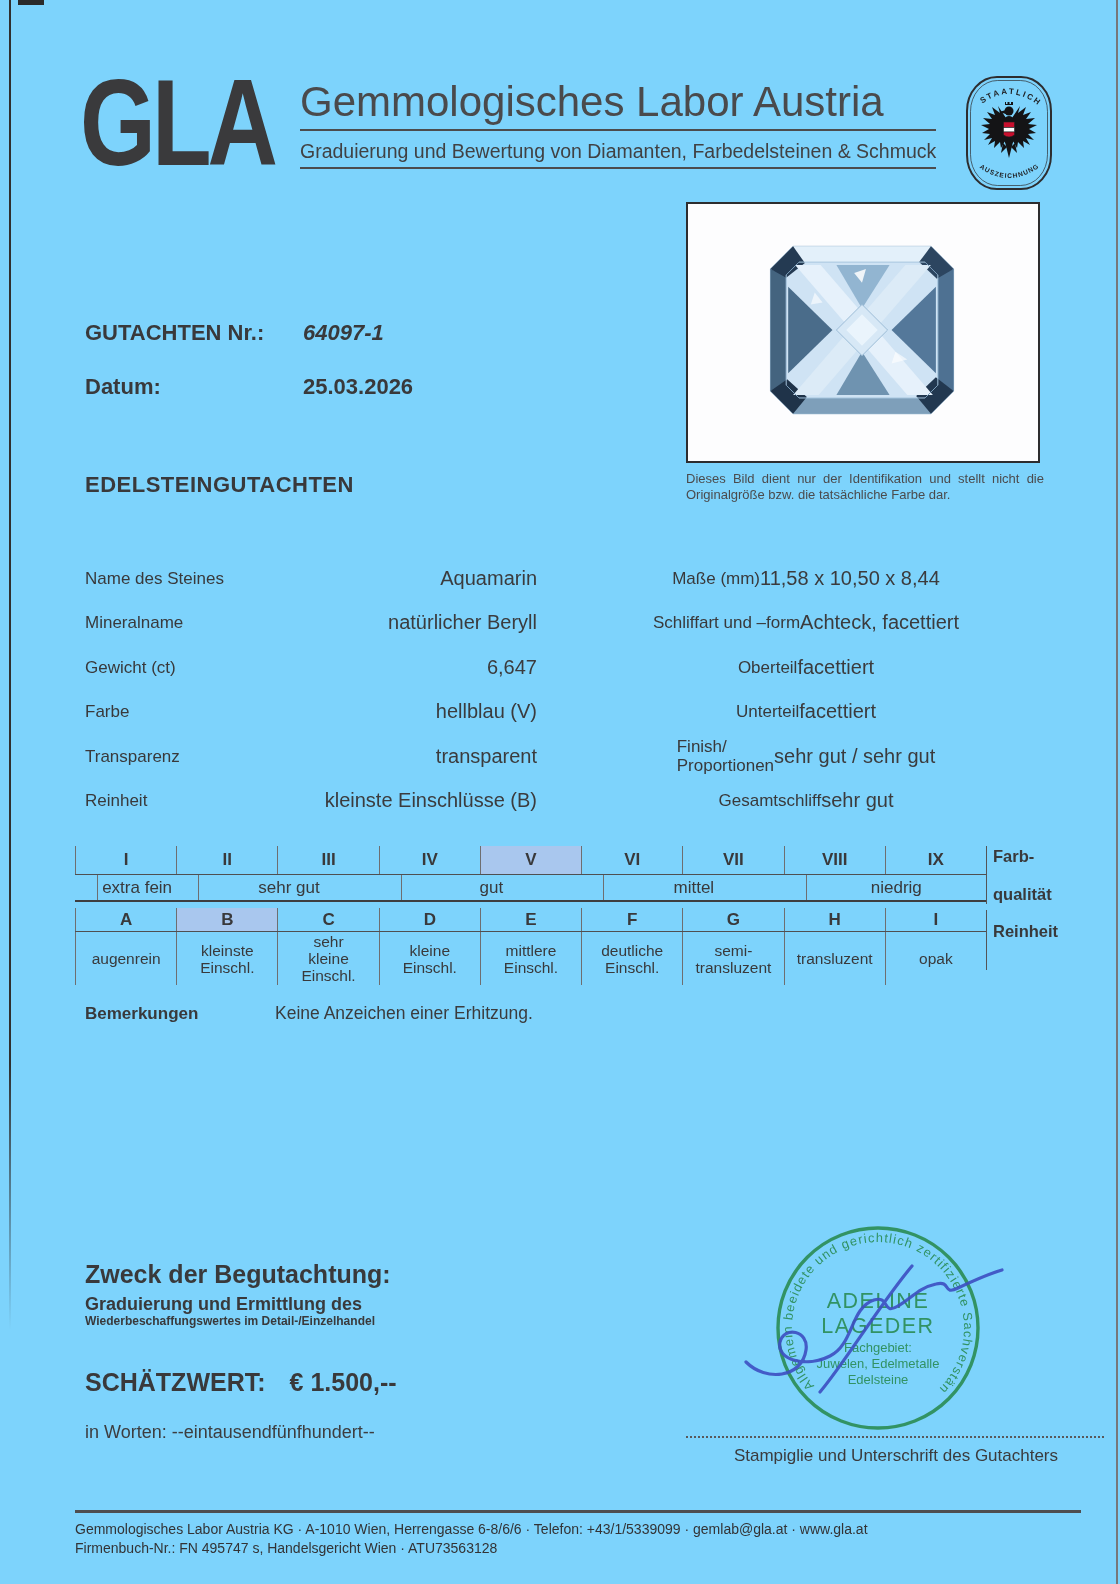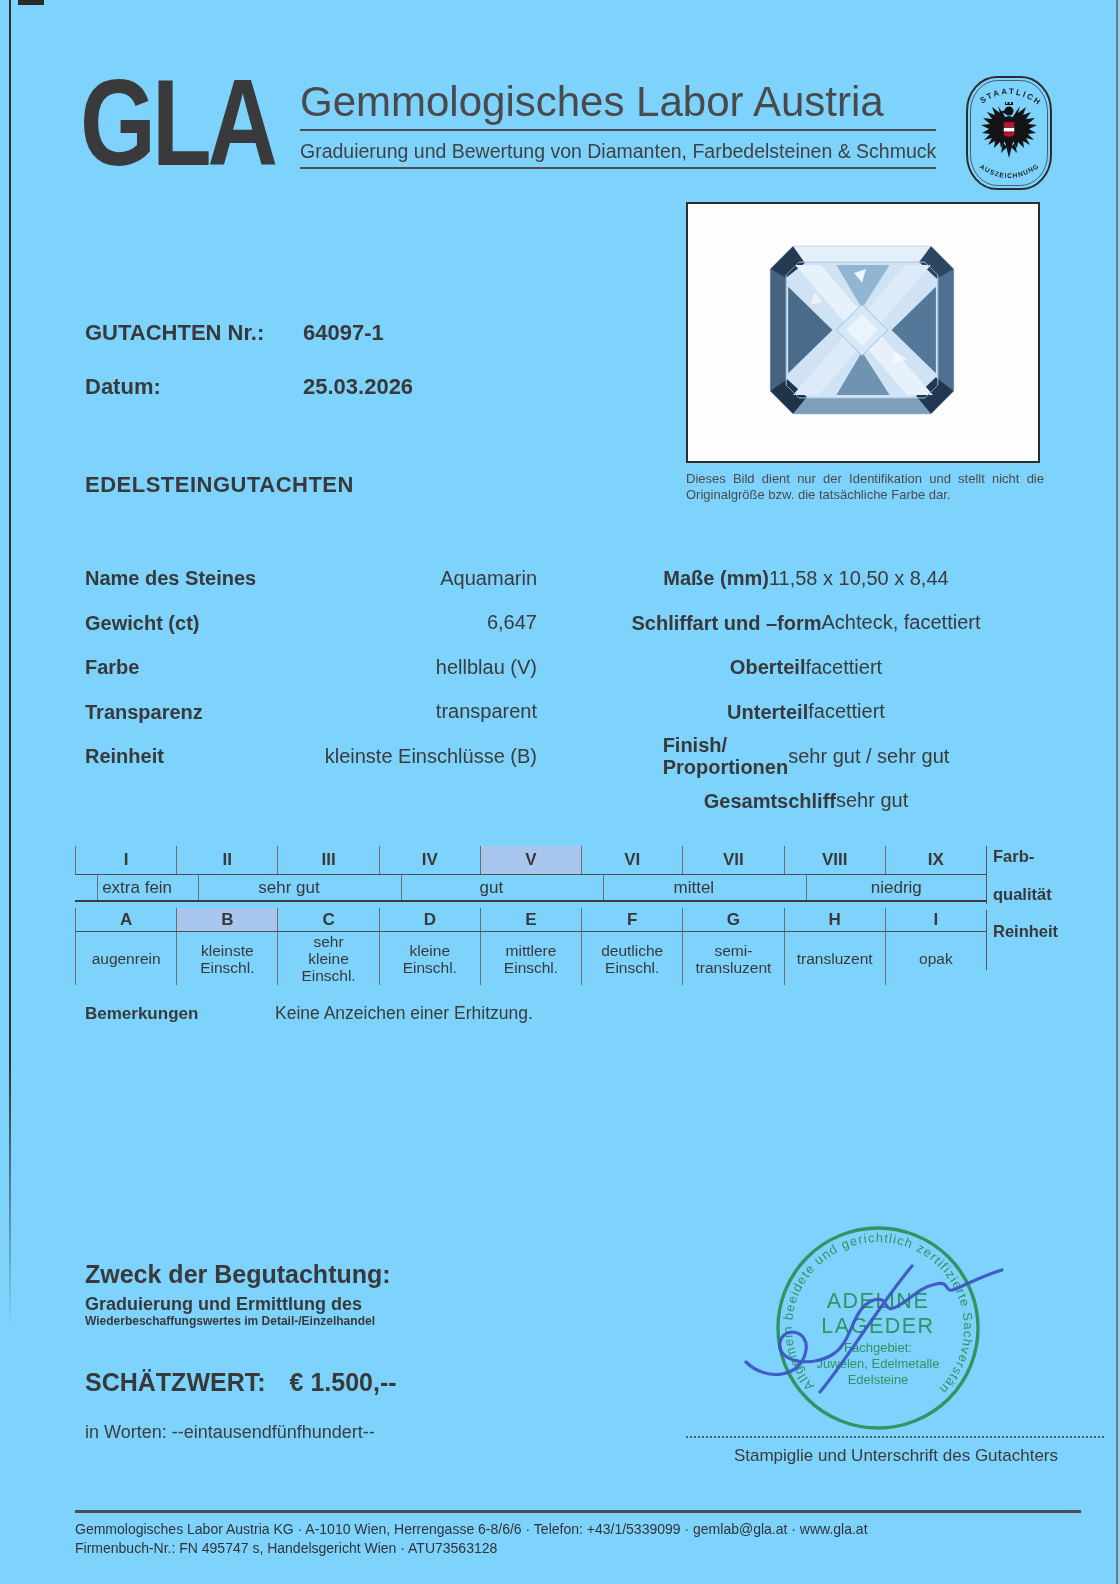--- a/index.html
+++ b/index.html
@@ -34,21 +34,21 @@
   .photo-frame{position:absolute;left:686px;top:202px;width:354px;height:261px;
     border:2px solid #2d2d2f;box-sizing:border-box;background:#fdfdfe;}
   .photo-caption{position:absolute;left:686px;top:471px;width:358px;font-size:13px;
     color:#4b4b4d;text-align:justify;line-height:1.22;}
 
   
   .attrs{position:absolute;top:556px;display:flex;flex-direction:column;}
   .attrs-left{left:85px;width:452px;}
   .attrs-right{left:570px;width:472px;align-items:center;}
   .arow{height:44.5px;display:flex;align-items:center;justify-content:space-between;}
-  .alabel{font-weight:bold;font-size:20px;line-height:1.12;white-space:pre-line;color:#39393b;}
+  .alabel{font-weight:normal;font-size:17px;line-height:1.12;white-space:pre-line;color:#39393b;}
   .avalue{font-size:20px;text-align:right;color:#3b3b3d;white-space:nowrap;}
 
   
   .gtable{position:absolute;left:75px;top:846px;width:980px;color:#39393b;}
   .trow{display:grid;grid-template-columns:repeat(9,1fr);width:911px;box-sizing:border-box;}
   .cell{border-left:1.5px solid #6e6e70;display:flex;align-items:center;justify-content:center;min-width:0;}
   .r1{height:29px;border-bottom:1.8px solid #4f4f51;}
   .r1 .cell{font-weight:bold;font-size:17px;}
   .r2{height:27px;border-bottom:2.2px solid #3e3e40;}
   .r2 .cell{font-size:17px;margin-left:22px;}
@@ -133,21 +133,21 @@
 
       <g>
         <rect x="39.5" y="48" width="11" height="5.5" fill="#c8102e" stroke="#1e1e20" stroke-width="0.6"></rect>
         <rect x="39.5" y="53.5" width="11" height="4.5" fill="#ffffff" stroke="#1e1e20" stroke-width="0.6"></rect>
         <path d="M 39.5 58 h11 v3 q-5.5 4 -11 0 Z" fill="#c8102e" stroke="#1e1e20" stroke-width="0.6"></path>
       </g>
     </g>
   </svg>
 
   <div class="meta-label" style="top:320px;">GUTACHTEN Nr.:</div>
-  <div class="meta-value" style="top:320px;">64097-1</div>
+  <div class="meta-value" style="top:320px;font-style:italic;">64097-1</div>
   <div class="meta-label" style="top:374px;">Datum:</div>
   <div class="meta-value" style="top:374px;">25.03.2026</div>
   <div class="doc-title">EDELSTEINGUTACHTEN</div>
 
   <div class="photo-frame">
     <svg width="350" height="257" viewBox="0 0 354 261">
 
       <polygon points="106,43 246,43 269,66 269,190 246,213 106,213 83,190 83,66" fill="#cfe3f4" stroke="#8fb0ca" stroke-width="1"></polygon>
 
       <polygon points="106,43 246,43 240,59 112,59" fill="#e3f0fa"></polygon>
@@ -178,20 +178,24 @@
       <path d="M112,59 L99,72 M240,59 L253,72 M112,197 L99,184 M240,197 L253,184" stroke="#7ea0bc" stroke-width="1" fill="none"></path>
       <path d="M112,59 H240 M253,72 V184 M112,197 H240 M99,72 V184" stroke="#a8c6de" stroke-width="1" fill="none"></path>
     </svg>
   </div>
   <div class="photo-caption">Dieses Bild dient nur der Identifikation und stellt nicht die Originalgröße bzw. die tatsächliche Farbe dar.</div>
 
   <div class="attrs attrs-left">
     <div class="arow">
       <div class="alabel">Name des Steines</div>
       <div class="avalue">Aquamarin</div>
+    </div>
+    <div class="arow">
+      <div class="alabel">Mineralname</div>
+      <div class="avalue">natürlicher Beryll</div>
     </div>
     <div class="arow">
       <div class="alabel">Gewicht (ct)</div>
       <div class="avalue">6,647</div>
     </div>
     <div class="arow">
       <div class="alabel">Farbe</div>
       <div class="avalue">hellblau (V)</div>
     </div>
     <div class="arow">

